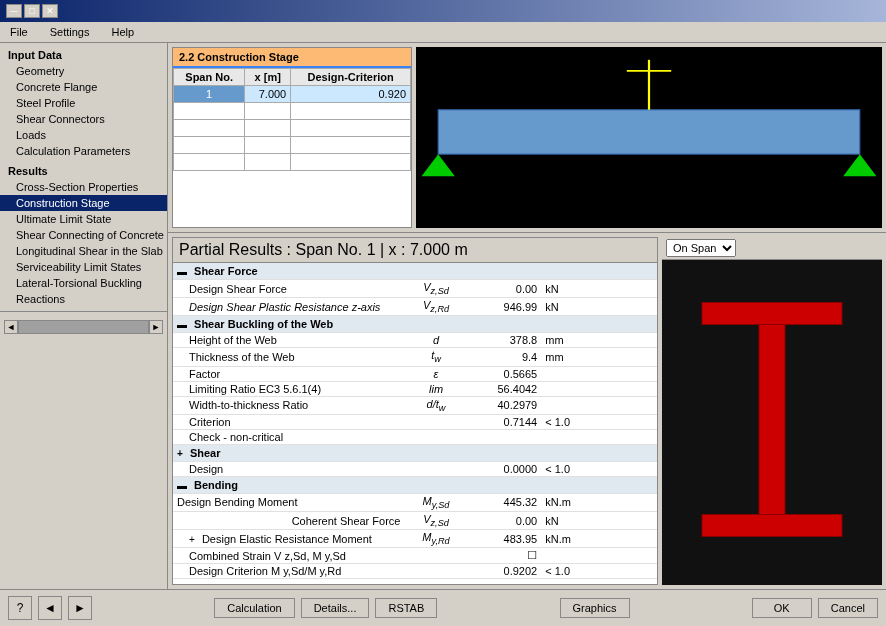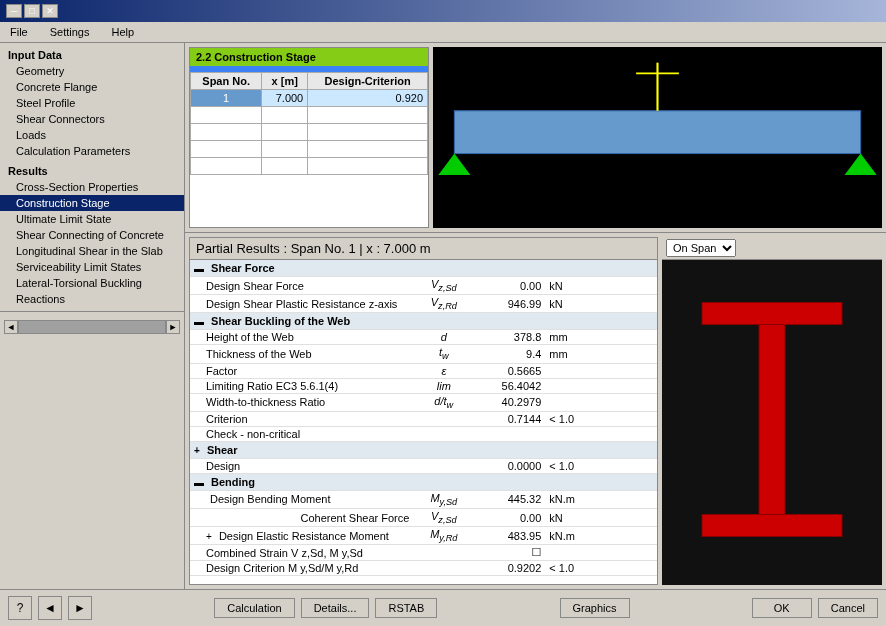--- a/index.html
+++ b/index.html
@@ -35,21 +35,21 @@
 
     .main-layout {
       display: flex;
       height: calc(626px - 22px - 22px - 36px);
       background: #d4d0c8;
       gap: 0;
     }
 
     
     .left-panel {
-      width: 185px;
+      width: 168px;
       background: #d4d0c8;
       border-right: 1px solid #888;
       overflow-y: auto;
       padding: 4px 0;
       flex-shrink: 0;
     }
     .tree-section-header {
       font-weight: bold;
       padding: 2px 8px;
       font-size: 11px;
@@ -80,25 +80,25 @@
       border-bottom: 1px solid #888;
     }
     .construction-stage {
       width: 240px;
       background: white;
       border: 1px solid #888;
       margin: 4px;
       flex-shrink: 0;
     }
     .section-title {
-      background: #84cc16;
+      background: #fdba74;
       padding: 3px 6px;
       font-size: 11px;
       font-weight: bold;
-      border-bottom: 6px solid #3b82f6;
+      border-bottom: 2px solid #3b82f6;
     }
     .data-table {
       width: 100%;
       border-collapse: collapse;
       font-size: 11px;
     }
     .data-table th {
       background: #e8e8e8;
       border: 1px solid #aaa;
       padding: 2px 4px;
@@ -133,21 +133,21 @@
       flex: 1;
       background: white;
       border: 1px solid #888;
       margin: 4px;
       overflow-y: auto;
       overflow-x: hidden;
     }
     .results-header {
       background: #d4d0c8;
       padding: 3px 6px;
-      font-size: 13px;
+      font-size: 16px;
       border-bottom: 1px solid #888;
       display: flex;
       align-items: center;
     }
     .results-table {
       width: 100%;
       border-collapse: collapse;
       font-size: 11px;
     }
     .results-table tr { border-bottom: 1px solid #e0e0e0; }
@@ -355,21 +355,21 @@
             </td>
           </tr>
           <tr class="data-row">
             <td style="padding-left:16px;">Design Shear Force</td>
             <td class="sym-col">V<sub>z,Sd</sub></td>
             <td class="val-col">0.00</td>
             <td class="unit-col">kN</td>
             <td class="crit-col"></td>
           </tr>
           <tr class="data-row">
-            <td style="padding-left:16px;">Design Shear Plastic Resistance z-axis</td>
+            <td style="padding-left:16px;font-style:italic;">Design Shear Plastic Resistance z-axis</td>
             <td class="sym-col">V<sub>z,Rd</sub></td>
             <td class="val-col">946.99</td>
             <td class="unit-col">kN</td>
             <td class="crit-col"></td>
           </tr>
 
           <tr class="group-header">
             <td colspan="5">
               <span class="expand-icon">▬</span>
               <span>Shear Buckling of the Web</span>
@@ -439,21 +439,21 @@
             <td class="crit-col"></td>
           </tr>
 
           <tr class="group-header">
             <td colspan="5">
               <span class="expand-icon">▬</span>
               <span>Bending</span>
             </td>
           </tr>
           <tr class="data-row">
-            <td style="padding-left:20px;">Design Bending Moment</td>
+            <td style="padding-left:4px;">Design Bending Moment</td>
             <td class="sym-col">M<sub>y,Sd</sub></td>
             <td class="val-col">445.32</td>
             <td class="unit-col">kN.m</td>
             <td class="crit-col"></td>
           </tr>
           <tr class="data-row">
             <td style="padding-left:16px;text-align:right;">Coherent Shear Force</td>
             <td class="sym-col">V<sub>z,Sd</sub></td>
             <td class="val-col">0.00</td>
             <td class="unit-col">kN</td>

